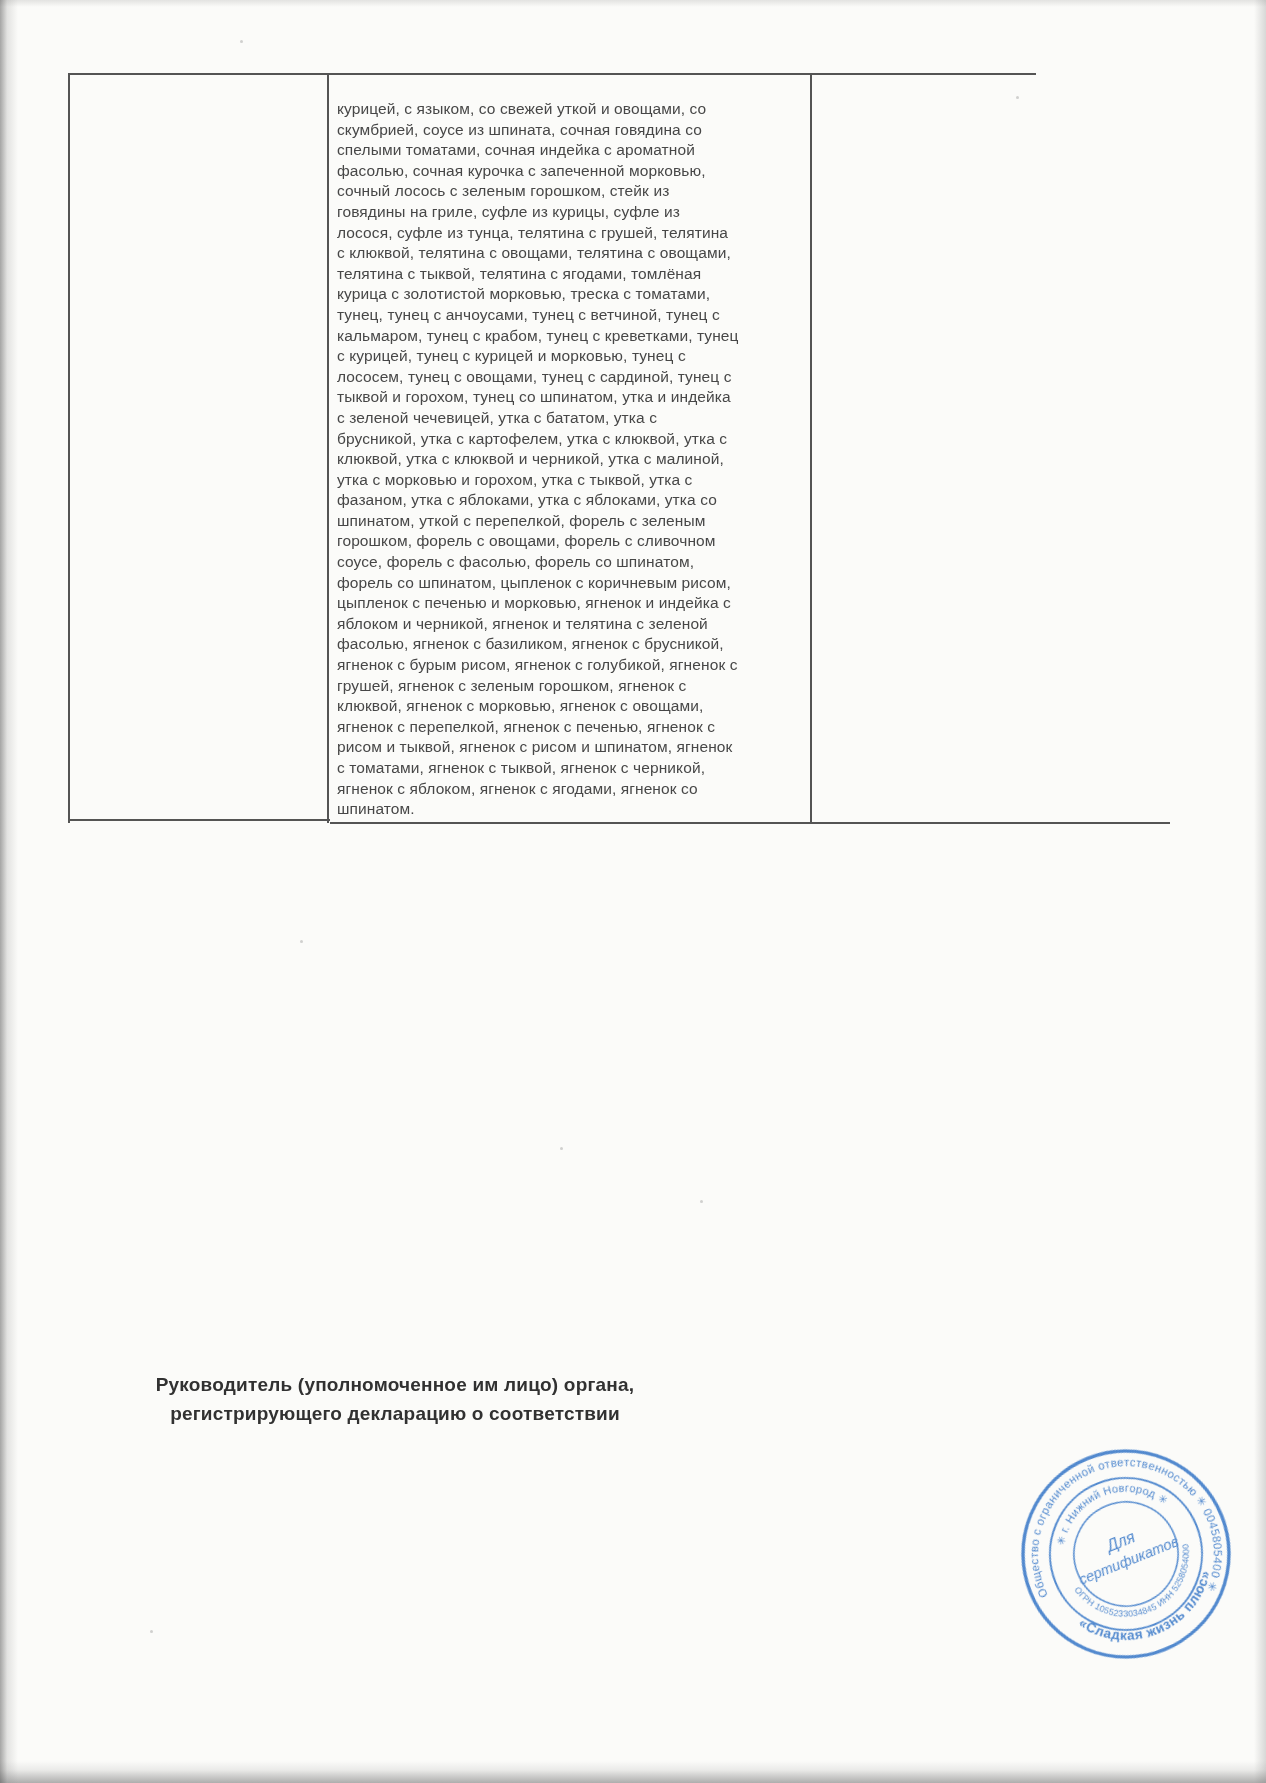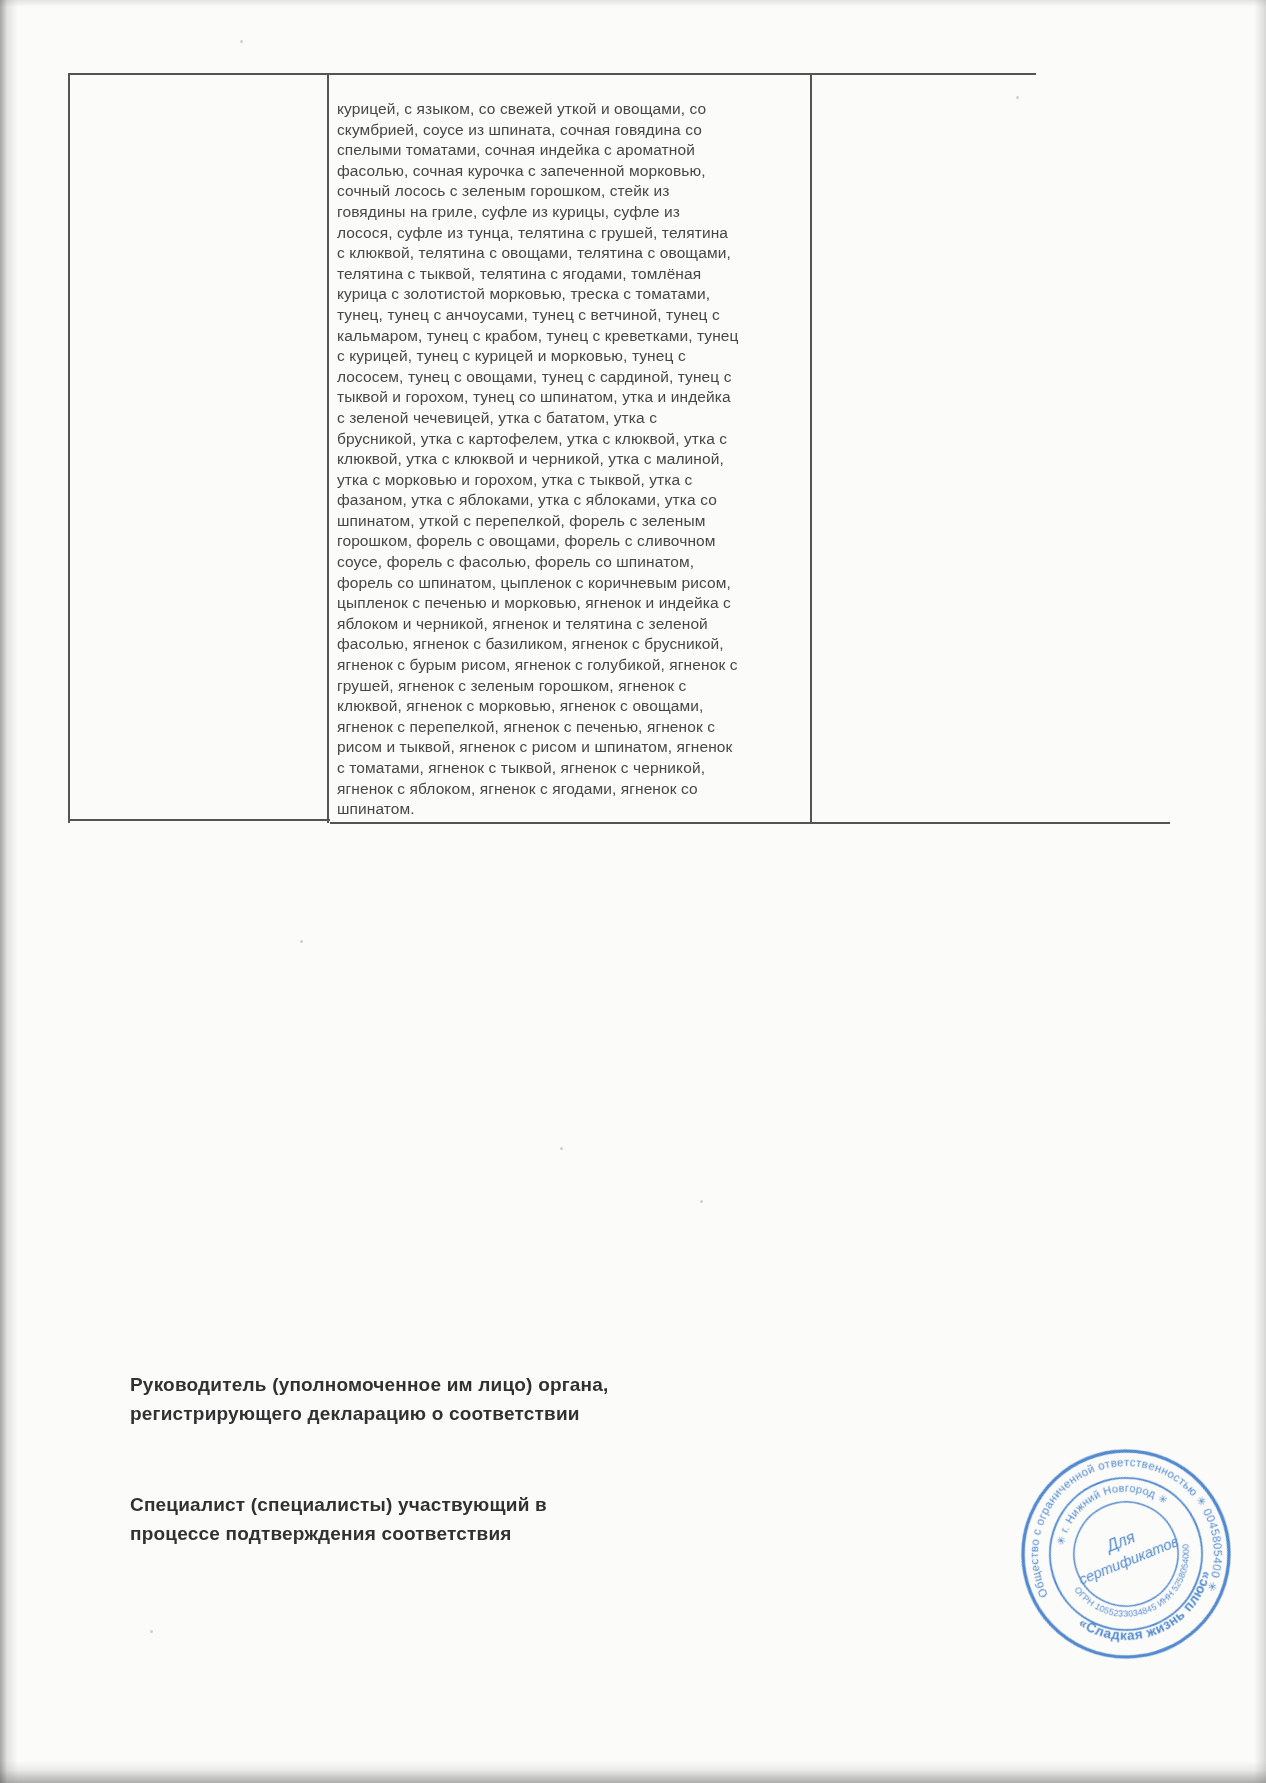--- a/index.html
+++ b/index.html
@@ -49,20 +49,21 @@
     font-size: 15.5px;
     line-height: 20.6px;
     color: #474747;
     white-space: pre-line;
     letter-spacing: 0.1px;
     margin-top: 19px;
   }
   .sig-label {
     position: absolute;
     left: 130px; width: 530px;
+    text-align: center;
     font-weight: bold;
     font-size: 19px;
     line-height: 29px;
     color: #313131;
     white-space: pre-line;
     letter-spacing: 0.2px;
   }
   #sig-registrar { top: 1370px; }
   #sig-specialist{ top: 1490px; }
 
@@ -125,22 +126,20 @@
 клюквой, ягненок с морковью, ягненок с овощами,
 ягненок с перепелкой, ягненок с печенью, ягненок с
 рисом и тыквой, ягненок с рисом и шпинатом, ягненок
 с томатами, ягненок с тыквой, ягненок с черникой,
 ягненок с яблоком, ягненок с ягодами, ягненок со
 шпинатом.</div>
 
   <div class="sig-label" id="sig-registrar">Руководитель (уполномоченное им лицо) органа,
 регистрирующего декларацию о соответствии</div>
 
-  <div class="sig-label" id="sig-specialist">Специалист (специалисты) участвующий в
-процессе подтверждения соответствия</div>
 
   <div class="stamp">
     <svg viewBox="0 0 220 220" width="220" height="220">
       <defs>
         <path id="arc-outer-top" d="M 30.2 147.2 A 88 88 0 1 1 147.2 189.8"></path>
         <path id="arc-outer-bottom" d="M 39.6 159.3 A 86 86 0 0 0 180.4 159.3"></path>
         <path id="arc-mid-top" d="M 48.9 99.2 A 62 62 0 0 1 171.1 99.2"></path>
         <path id="arc-mid-bottom" d="M 48.0 120.9 A 63 63 0 0 0 172.0 120.9"></path>
       </defs>
 

